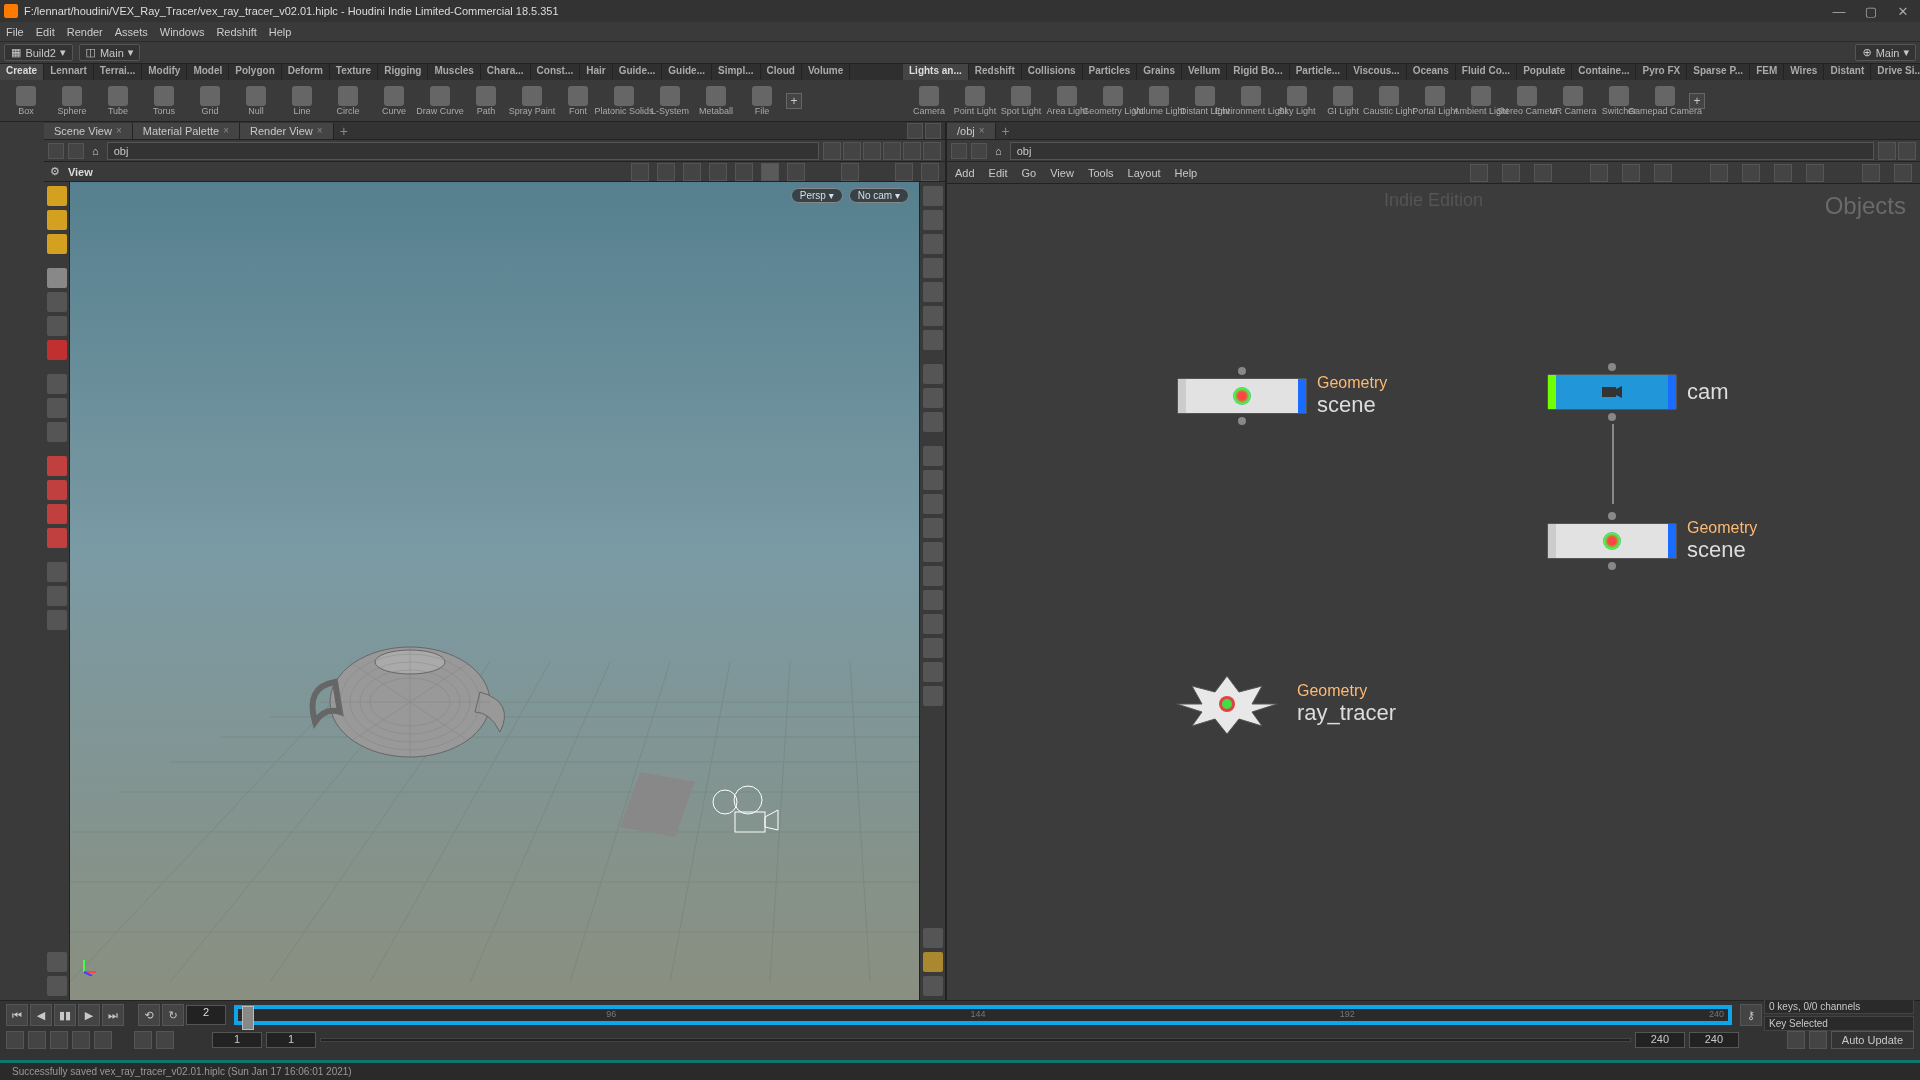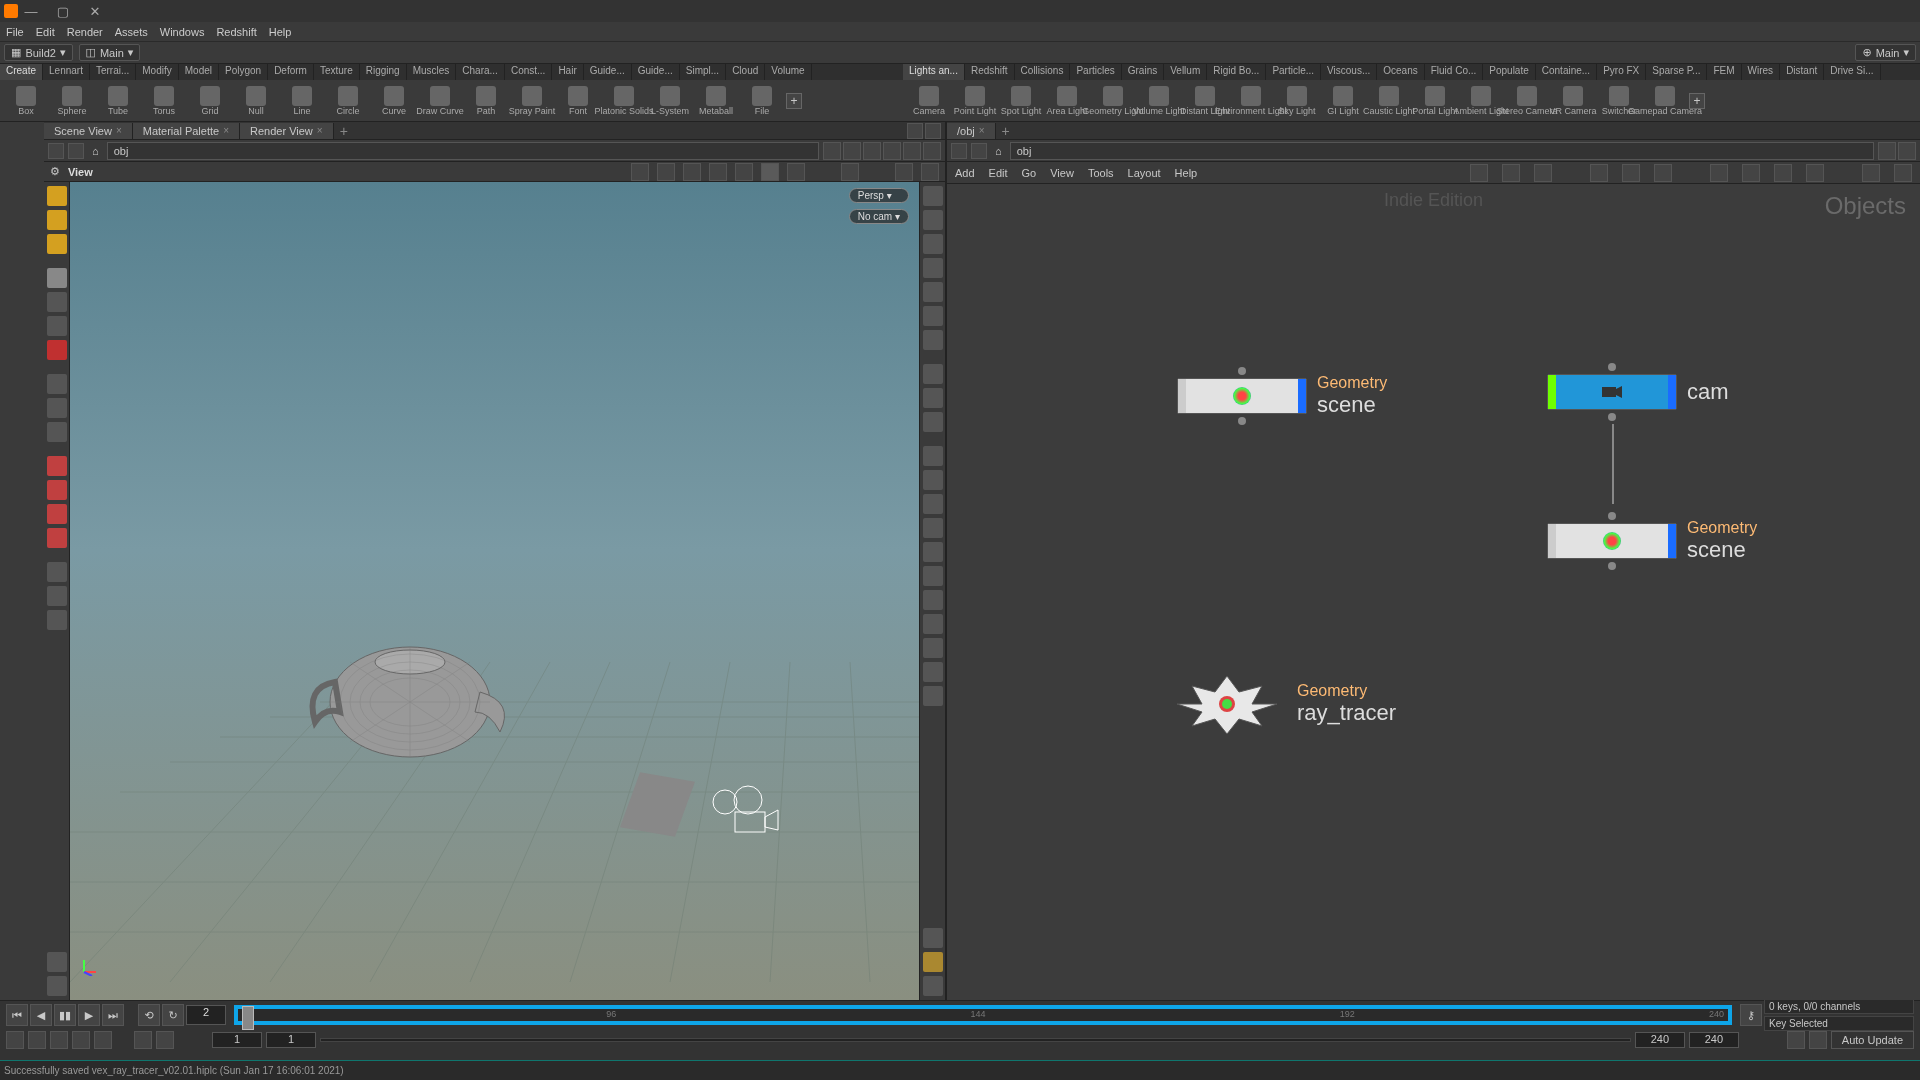--- a/index.html
+++ b/index.html
@@ -10,21 +10,21 @@
 .titlebar .winbtns { display:flex; gap:18px; margin-right:6px; }
 .titlebar .winbtns span { width:14px; text-align:center; cursor:default; font-size:13px; color:#aaa; }
 .menubar { height:20px; background:#3a3a3a; display:flex; align-items:center; padding:0 6px; gap:12px; border-bottom:1px solid #2a2a2a; }
 .menubar span { color:#ccc; }
 .desktops { height:22px; background:#3a3a3a; border-bottom:1px solid #222; display:flex; align-items:center; padding:0 4px; gap:6px; }
 .desktops .grp { display:flex; align-items:center; gap:4px; background:#333; padding:1px 6px; border:1px solid #555; border-radius:2px; }
 .shelfrow { display:flex; height:58px; background:#3a3a3a; border-bottom:1px solid #222; }
 .shelfside { width:903px; display:flex; flex-direction:column; }
 .shelfside.right { flex:1; }
 .shelftabs { height:16px; display:flex; overflow:hidden; background:#2f2f2f; }
-.shelftabs span { padding:1px 6px; border-right:1px solid #222; color:#aaa; white-space:nowrap; font-size:10px; }
+.shelftabs span { padding:1px 6px; border-right:1px solid #222; color:#aaa; white-space:nowrap; font-size:10px;font-weight:bold; }
 .shelftabs span.active { background:#444; color:#ddd; }
 .shelficons { flex:1; display:flex; align-items:center; padding:0 4px; gap:2px; }
 .shelftool { width:44px; display:flex; flex-direction:column; align-items:center; gap:1px; }
 .shelftool .ic { width:20px; height:20px; background:#666; border-radius:3px; }
 .shelftool .lb { font-size:9px; color:#aaa; white-space:nowrap; text-align:center; line-height:9px; }
 .plusbtn { width:16px; height:16px; background:#444; border:1px solid #666; display:flex; align-items:center; justify-content:center; font-size:12px; }
 .panes { flex:1; display:flex; min-height:0;padding-left:44px; }
 .leftpane { width:903px; display:flex; flex-direction:column; border-right:2px solid #222; }
 .rightpane { flex:1; display:flex; flex-direction:column; }
 .panetabs { height:18px; background:#333; display:flex; align-items:center; border-bottom:1px solid #222; }
@@ -38,21 +38,21 @@
 .pathbar .smallicons .ic { width:18px; height:18px; background:#444; border:1px solid #555; }
 .viewporthdr { height:20px; background:#3a3a3a; display:flex; align-items:center; padding:0 6px; gap:8px; border-bottom:1px solid #222; }
 .viewporthdr .vlabel { font-weight:bold; color:#ddd; }
 .viewporthdr .spacer { flex:1; }
 .viewporthdr .ic { width:18px; height:18px; background:#444; border:1px solid #555; }
 .viewbody { flex:1; display:flex; min-height:0; }
 .tooltray { width:26px; background:#3a3a3a; display:flex; flex-direction:column; align-items:center; padding:4px 0; gap:4px; border-right:1px solid #222; }
 .tooltray .ticon { width:20px; height:20px; background:#555; border-radius:2px; }
 .tooltray .sep { height:6px; }
 .viewport { flex:1; background:linear-gradient(#56808f 0%, #7a9aa4 45%, #8a8f80 100%); position:relative; overflow:hidden; }
-.viewport .campills { position:absolute; top:6px; right:10px; display:flex; gap:6px;flex-direction:column; }
+.viewport .campills { position:absolute; top:6px; right:10px; display:flex; gap:6px; }
 .viewport .pill { background:rgba(40,40,40,.7); border:1px solid #888; border-radius:10px; padding:1px 8px; font-size:10px; color:#ddd; }
 .viewport .hint { position:absolute; bottom:4px; left:8px; right:8px; font-size:10px; color:#333; }
 .viewport .axis { position:absolute; bottom:24px; left:10px; width:20px; height:20px; }
 .righttray { width:26px; background:#3a3a3a; display:flex; flex-direction:column; align-items:center; padding:4px 0; gap:4px; border-left:1px solid #222; }
 .righttray .ticon { width:20px; height:20px; background:#555; border-radius:2px; }
 .righttray .sep { height:6px; }
 .teapot { position:absolute; left:230px; top:430px; }
 .plane3d { position:absolute; left:560px; top:595px; width:55px; height:55px; background:#888; transform:skew(-20deg,10deg); }
 .camwire { position:absolute; left:640px; top:600px; width:70px; height:60px; }
 .netmenu { height:22px; background:#3a3a3a; display:flex; align-items:center; padding:0 8px; gap:14px; border-bottom:1px solid #222; }
@@ -85,28 +85,29 @@
 .timerow1 .framebox { width:40px; height:20px; background:#222; border:1px solid #555; text-align:center; color:#ddd; }
 .timerow1 .track { flex:1; height:20px; background:#2a2a2a; border:4px solid #0ea5e9; position:relative; margin:0 6px; }
 .timerow1 .ticks { position:absolute; inset:0; display:flex; justify-content:space-between; padding:0 4px; }
 .timerow1 .ticks span { font-size:9px; color:#777; }
 .timerow1 .sidepanel { width:150px; display:flex; flex-direction:column; gap:2px; }
 .timerow1 .sidepanel .r { background:#2a2a2a; border:1px solid #444; padding:1px 4px; font-size:10px; }
 .timerow2 { height:22px; display:flex; align-items:center; padding:0 6px; gap:4px; }
 .timerow2 .ic { width:18px; height:18px; background:#444; border:1px solid #555; }
 .timerow2 .numbox { width:50px; height:16px; background:#222; border:1px solid #555; text-align:center; }
 .timerow2 .slider { flex:1; height:4px; background:#222; border:1px solid #444; }
-.statusbar { height:20px; background:#2a2a2a; display:flex; align-items:center; padding:0 4px; border-top:1px solid #0f766e; }
+.statusbar { height:20px; background:#2a2a2a; display:flex; align-items:center; padding:0 12px; border-top:3px solid #0f766e; }
 .statusbar .msg { flex:1; color:#999; font-size:10px; }
 </style>
 </head>
 <body>
 
 <div class="titlebar">
   <div class="logo"></div>
+  <div class="title">F:/lennart/houdini/VEX_Ray_Tracer/vex_ray_tracer_v02.01.hiplc - Houdini Indie Limited-Commercial 18.5.351</div>
   <div class="winbtns">
     <span>—</span>
     <span>▢</span>
     <span>✕</span>
   </div>
 </div>
 
 <div class="menubar">
   <span>File</span>
   <span>Edit</span>

